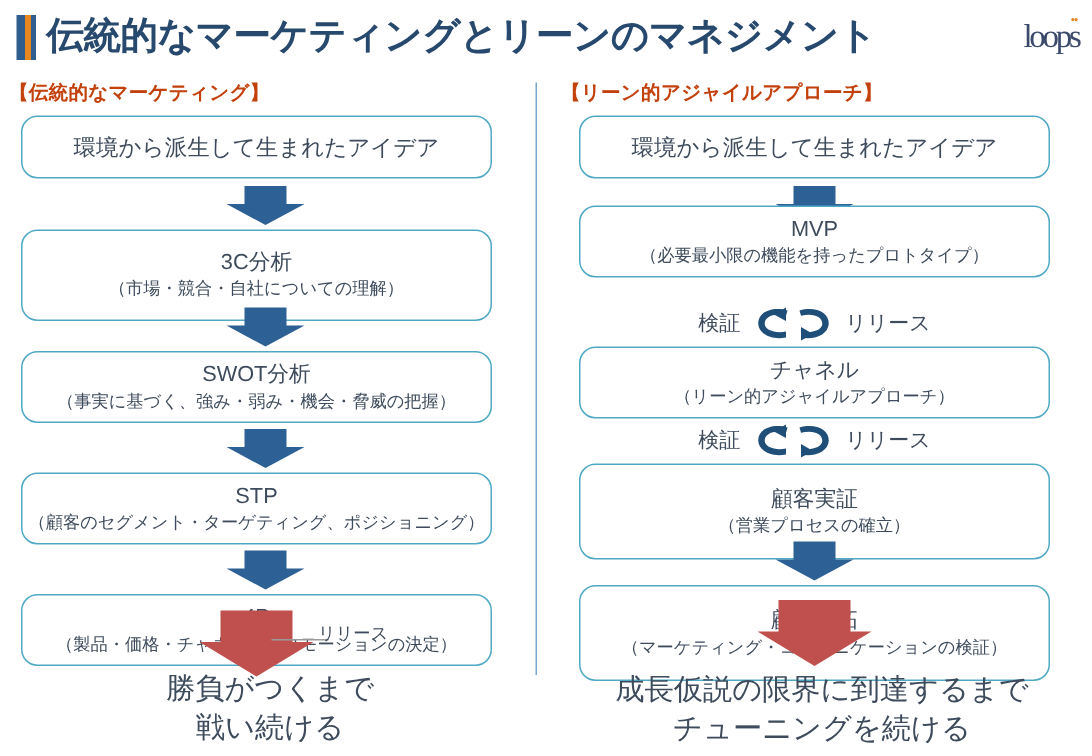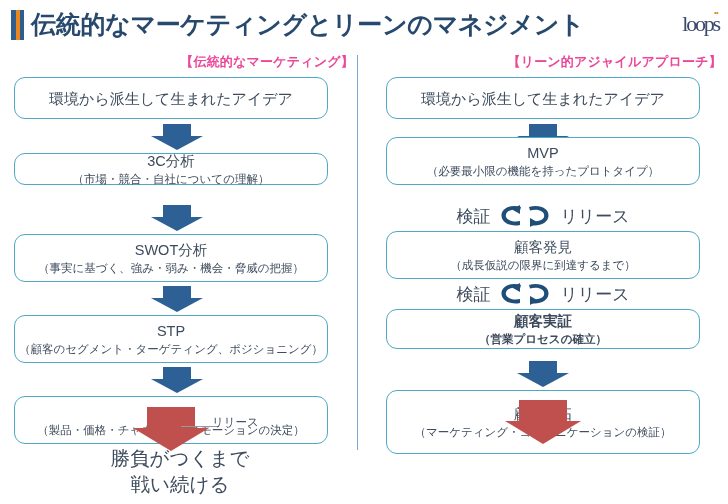--- a/index.html
+++ b/index.html
@@ -74,24 +74,24 @@
     width: 348px;
     height: 456px;
   }
   .col-left  { left: 6px; }
   .col-right { left: 374px; }
 
   .col-heading {
     position: absolute;
     top: 5px;
     left: 0; right: 0;
-    text-align: right;
+    text-align: left;
     font-size: 13px;
     font-weight: bold;
-    color: #ec4899;
+    color: #c2410c;
     letter-spacing: 0.2px;
   }
 
   
   .pbox {
     position: absolute;
     left: 8px;
     width: 314px;
     box-sizing: border-box;
     border: 1.6px solid #4fa9c4;
@@ -146,21 +146,21 @@
     position: absolute;
     left: 12px;
     width: 314px;
     height: 26px;
     display: flex;
     align-items: center;
     justify-content: center;
     gap: 9px;
   }
   .cycle-row .cyc-label {
-    font-size: 17px;
+    font-size: 14px;
     color: #3d4b5c;
     white-space: nowrap;
     font-family: Liberation Mono, monospace;
   }
   .cycle-icon {
     width: 52px;
     height: 24px;
     flex: 0 0 auto;
   }
 
@@ -229,21 +229,21 @@
 
   <div class="pbox single" style="top:29px;height:42px;">
     <div class="ttl">環境から派生して生まれたアイデア</div>
   </div>
 
   <div class="arrow-down" style="left:145px;top:76px;">
     <div class="shaft"></div>
       <div class="head"></div>
   </div>
 
-  <div class="pbox" style="top:105px;height:32px;">
+  <div class="pbox" style="top:105px;height:61px;">
     <div class="ttl">3C分析</div>
     <div class="sub">（市場・競合・自社についての理解）</div>
   </div>
 
   <div class="arrow-down" style="left:145px;top:157px;">
     <div class="shaft"></div>
       <div class="head"></div>
   </div>
 
   <div class="pbox" style="top:186px;height:48px;">
@@ -307,48 +307,52 @@
     <svg class="cycle-icon" viewBox="0 0 52 24">
       <path d="M22 3 C12 0, 2 4, 2.5 12 C3 19, 12 23, 21 21 L21 17 C14 18.5, 7 16, 6.8 12 C6.6 7, 13 4.5, 21 6.5 Z" fill="#1f4e79"></path>
       <path d="M21 1 L21 10 L13 5.6 Z" fill="#1f4e79"></path>
       <path d="M30 3 C40 0, 50 4, 49.5 12 C49 19, 40 23, 31 21 L31 17 C38 18.5, 45 16, 45.2 12 C45.4 7, 39 4.5, 31 6.5 Z" fill="#1f4e79"></path>
       <path d="M31 14 L31 23 L39 18.6 Z" fill="#1f4e79"></path>
     </svg>
     <span class="cyc-label">リリース</span>
   </div>
 
   <div class="pbox" style="top:183px;height:48px;">
-    <div class="ttl">顧客発見</div>
-    <div class="sub">（成長仮説の限界に到達するまで）</div>
+    <div class="ttl">チャネル</div>
+    <div class="sub">（リーン的アジャイルアプローチ）</div>
   </div>
 
   <div class="cycle-row" style="top:233px;">
     <span class="cyc-label">検証</span>
     <svg class="cycle-icon" viewBox="0 0 52 24">
       <path d="M22 3 C12 0, 2 4, 2.5 12 C3 19, 12 23, 21 21 L21 17 C14 18.5, 7 16, 6.8 12 C6.6 7, 13 4.5, 21 6.5 Z" fill="#1f4e79"></path>
       <path d="M21 1 L21 10 L13 5.6 Z" fill="#1f4e79"></path>
       <path d="M30 3 C40 0, 50 4, 49.5 12 C49 19, 40 23, 31 21 L31 17 C38 18.5, 45 16, 45.2 12 C45.4 7, 39 4.5, 31 6.5 Z" fill="#1f4e79"></path>
       <path d="M31 14 L31 23 L39 18.6 Z" fill="#1f4e79"></path>
     </svg>
     <span class="cyc-label">リリース</span>
   </div>
 
-  <div class="pbox" style="top:261px;height:40px;font-weight:bold;">
+  <div class="pbox" style="top:261px;height:64px;">
     <div class="ttl">顧客実証</div>
     <div class="sub">（営業プロセスの確立）</div>
   </div>
 
   <div class="arrow-down" style="left:143px;top:313px;">
     <div class="shaft"></div>
       <div class="head"></div>
   </div>
 
   <div class="pbox" style="top:342px;height:64px;">
     <div class="ttl">顧客開拓</div>
     <div class="sub">（マーケティング・コミュニケーションの検証）</div>
   </div>
 
   <div class="arrow-red" style="left:131px;top:352px;">
     <div class="shaft"></div>
       <div class="head"></div>
   </div>
 
+  <div class="conclusion" style="top:399px;">
+    <span>成長仮説の限界に到達するまで</span>
+    <span class="l2">チューニングを続ける</span>
+  </div>
 </div>
 
 </body></html>

